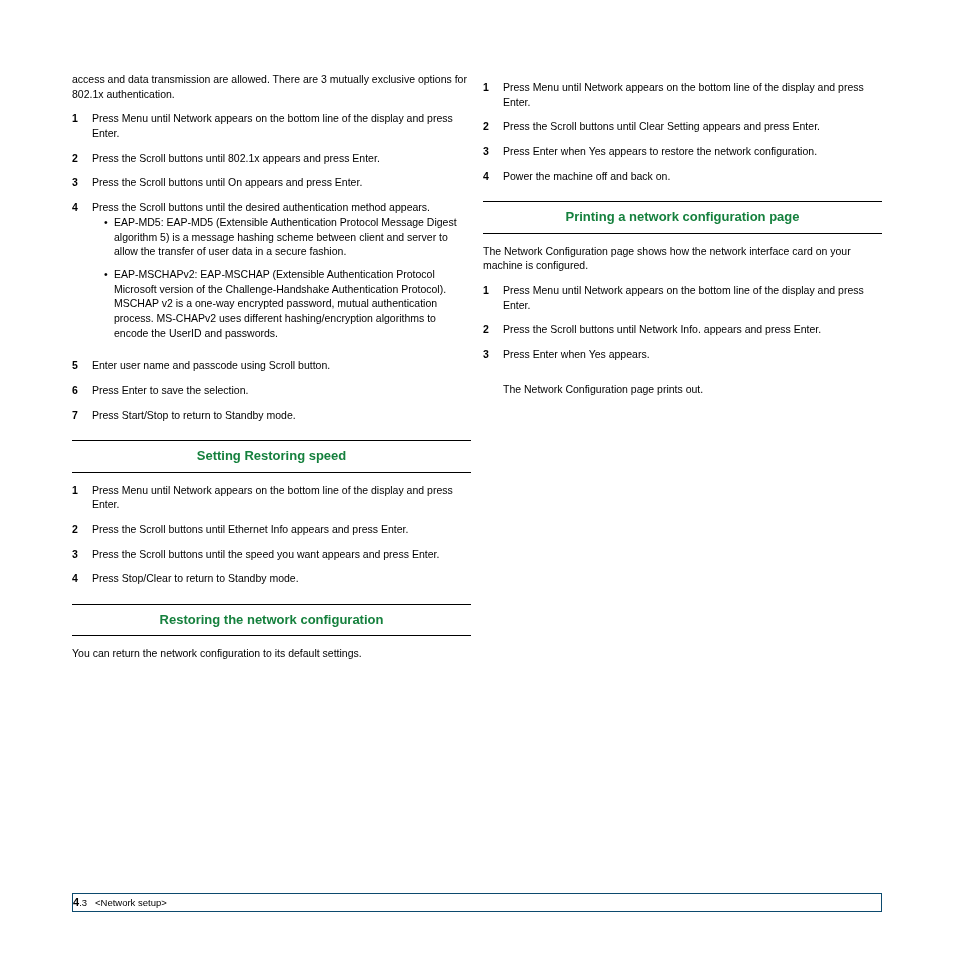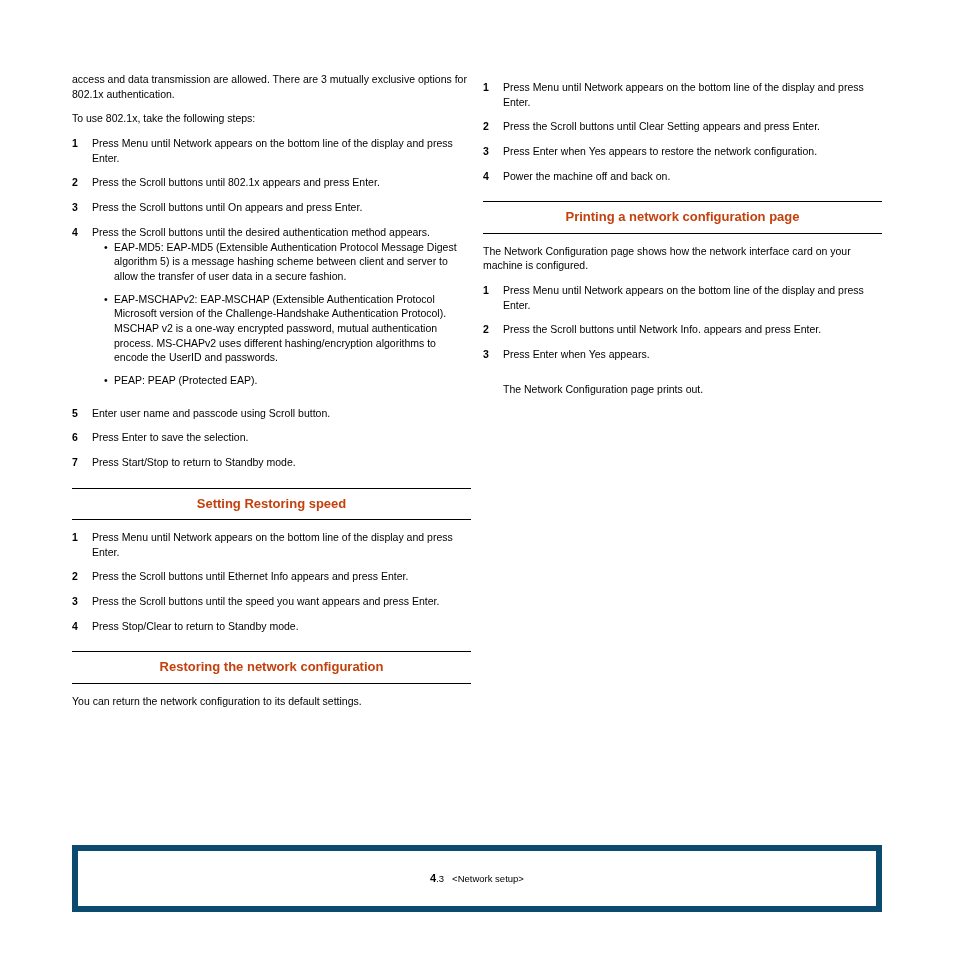--- a/index.html
+++ b/index.html
@@ -18,67 +18,65 @@
   .col { flex: 1; }
   .para { margin-bottom: 10px; }
   ol.steps { list-style: none; padding: 0; margin: 8px 0 18px 0; }
   ol.steps > li { display: flex; margin-bottom: 10px; }
   ol.steps > li > .num { flex: 0 0 20px; font-weight: bold; }
   ol.steps > li > .body { flex: 1; }
   .sub { margin-top: 0; padding-left: 12px; }
   .sub-item { margin-bottom: 8px; position: relative; padding-left: 10px; }
   .sub-item::before { content: "•"; position: absolute; left: 0; top: 0; }
   h2.section {
-    color: #c2410c;
+    color: #15803d;
     font-weight: bold;
     text-align: center;
     font-size: 13px;
     margin: 14px 0 10px 0;
     border-top: 1px solid #000;
     border-bottom: 1px solid #000;
     padding: 6px 0;
   }
   .footer {
     position: absolute;
     left: 72px; right: 72px; bottom: 42px;
-    border: 6px solid #0c4a6e;
-    text-align: center;
+    border: 1px solid #0c4a6e;
+    text-align: left;
     font-size: 9.5px;
-    padding: 20px 0;
+    padding: 1px 0;
   }
   .footer .pagenum { font-weight: bold; font-size: 11px; }
   b { font-weight: normal; }
   .after { margin-top: 20px; }
 </style>
 </head>
 <body>
 
 <div class="columns">
   <div class="col">
     <p class="para">access and data transmission are allowed. There are 3 mutually exclusive options for 802.1x authentication.</p>
-    <p class="para">To use 802.1x, take the following steps:</p>
     <ol class="steps" id="left-steps">
         <li>
           <span class="num">1</span>
           <span class="body">Press <b>Menu</b> until <b>Network</b> appears on the bottom line of the display and press <b>Enter</b>.</span>
         </li>
         <li>
           <span class="num">2</span>
           <span class="body">Press the <b>Scroll</b> buttons until <b>802.1x</b> appears and press <b>Enter</b>.</span>
         </li>
         <li>
           <span class="num">3</span>
           <span class="body">Press the <b>Scroll</b> buttons until <b>On</b> appears and press <b>Enter</b>.</span>
         </li>
         <li>
           <span class="num">4</span>
           <span class="body">Press the <b>Scroll</b> buttons until the desired authentication method appears.<div class="sub">
               <div class="sub-item"><b>EAP-MD5</b>: EAP-MD5 (Extensible Authentication Protocol Message Digest algorithm 5) is a message hashing scheme between client and server to allow the transfer of user data in a secure fashion.</div>
               <div class="sub-item"><b>EAP-MSCHAPv2</b>: EAP-MSCHAP (Extensible Authentication Protocol Microsoft version of the Challenge-Handshake Authentication Protocol). MSCHAP v2 is a one-way encrypted password, mutual authentication process. MS-CHAPv2 uses different hashing/encryption algorithms to encode the UserID and passwords.</div>
-              <div class="sub-item"><b>PEAP</b>: PEAP (Protected EAP).</div>
             </div></span>
         </li>
         <li>
           <span class="num">5</span>
           <span class="body">Enter user name and passcode using <b>Scroll</b> button.</span>
         </li>
         <li>
           <span class="num">6</span>
           <span class="body">Press <b>Enter</b> to save the selection.</span>
         </li>

